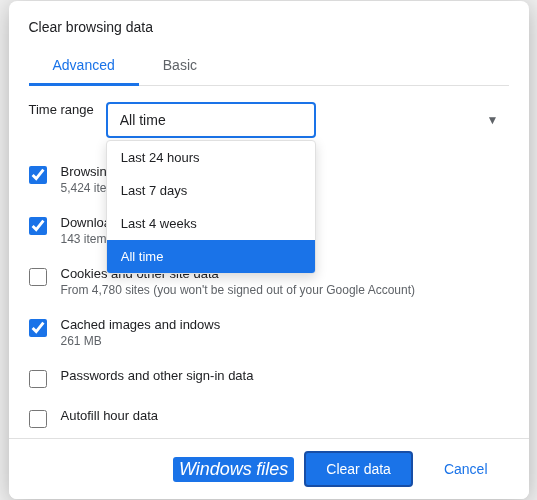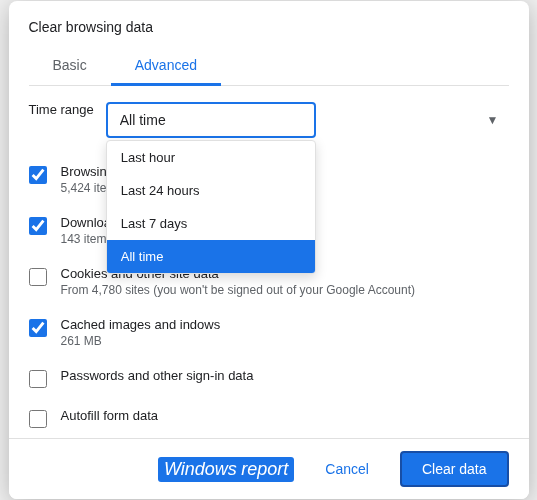--- a/index.html
+++ b/index.html
@@ -192,41 +192,41 @@
       border: 2px solid #174ea6;
     }
   </style>
 </head>
 <body>
 
 <div class="dialog">
   <div class="dialog-header">
     <div class="dialog-title">Clear browsing data</div>
     <div class="tabs">
+      <div class="tab active">Advanced</div>
       <div class="tab">Basic</div>
-      <div class="tab active">Advanced</div>
     </div>
   </div>
 
   <div class="dialog-body">
     <div class="time-range-row">
       <span class="time-range-label">Time range</span>
       <div class="dropdown-wrapper">
         <select class="dropdown-select">
           <option>Last hour</option>
           <option>Last 24 hours</option>
           <option>Last 7 days</option>
           <option>Last 4 weeks</option>
           <option selected="">All time</option>
         </select>
         <span class="dropdown-arrow">▼</span>
         <div class="dropdown-menu">
-          <div class="dropdown-item">Last hour</div>
           <div class="dropdown-item">Last 24 hours</div>
           <div class="dropdown-item">Last 7 days</div>
+          <div class="dropdown-item">Last 4 weeks</div>
           <div class="dropdown-item selected">All time</div>
         </div>
       </div>
     </div>
 
     <div class="checkbox-group">
 
       <div class="checkbox-item">
         <input type="checkbox" class="checkbox-input" checked="" style="">
         <div class="checkbox-label">
@@ -262,29 +262,29 @@
       <div class="checkbox-item">
         <input type="checkbox" class="checkbox-input" style="">
         <div class="checkbox-label">
           <span class="checkbox-title">Passwords and other sign-in data</span>
         </div>
       </div>
 
       <div class="checkbox-item">
         <input type="checkbox" class="checkbox-input" style="">
         <div class="checkbox-label">
-          <span class="checkbox-title">Autofill form data</span>
+          <span class="checkbox-title">Autofill hour data</span>
           <span class="checkbox-desc"></span>
         </div>
       </div>
 
     </div>
   </div>
 
   <div class="dialog-footer">
     <div class="brand-bg">
       <span class="brand-windows"><em style="color:#fff;font-style:italic;font-size:18px;">W</em><span style="color:#fff;font-style:italic;font-size:18px;">indows</span></span>
-      <span class="brand-report">report</span>
-    </div>
+      <span class="brand-report">files</span>
+    </div>
+    <button class="btn btn-clear">Clear data</button>
     <button class="btn btn-cancel">Cancel</button>
-    <button class="btn btn-clear">Clear data</button>
   </div>
 </div>
 
 </body></html>

